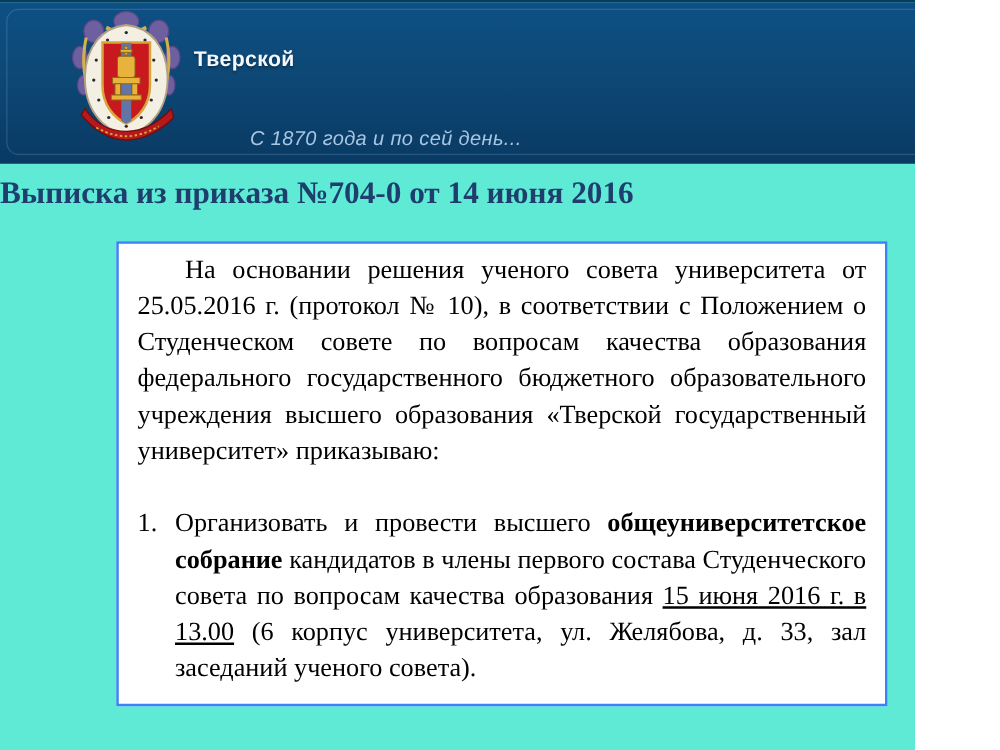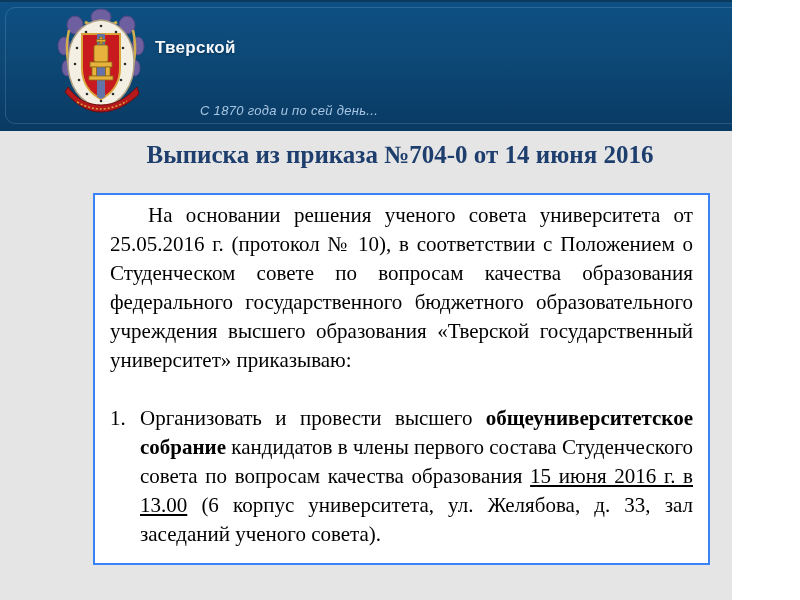--- a/index.html
+++ b/index.html
@@ -1,18 +1,18 @@
 <!DOCTYPE html>
 <html><head>
 <meta charset="utf-8">
 <style>
   html,body { margin:0; padding:0; background:#ffffff; }
   .slide {
     position:relative; width:732px; height:600px; overflow:hidden;
-    background:#e5e5e5; font-family:"Liberation Serif", serif;
+    background:#5eead4; font-family:"Liberation Serif", serif;
   }
 
   
   .banner {
     position:absolute; left:0; top:0; width:800px; height:131px;
     background:linear-gradient(180deg,#0e5084 0%, #0d4876 45%, #093a63 100%);
     border-top:2px solid #0a3b5e; box-sizing:border-box;
   }
   .banner-inner {
     position:absolute; left:5px; top:5px; right:5px; bottom:7px;
@@ -21,27 +21,27 @@
   .emblem { position:absolute; left:55px; top:6px; width:92px; height:122px; }
   .logo-text {
     position:absolute; left:155px; top:36px;
     color:#f4f8fc; font-family:"Liberation Sans", sans-serif;
     font-weight:bold; font-size:17px; line-height:20px; letter-spacing:0.3px;
     text-shadow:0 1px 2px rgba(0,0,0,0.35);
   }
   .tagline {
     position:absolute; left:200px; top:101px;
     color:#a8c6e2; font-family:"Liberation Sans", sans-serif;
-    font-style:italic; font-size:13px; letter-spacing:0.3px;
+    font-style:italic; font-size:16px; letter-spacing:0.3px;
   }
 
   
   .title {
     position:absolute; left:0; top:141px; width:800px;
-    text-align:center; color:#1e3e6e; font-weight:bold; font-size:25px;
+    color:#1e3e6e; font-weight:bold; font-size:25px;
   }
 
   
   .order-box {
     position:absolute; left:93px; top:193px; width:617px; height:372px;
     border:2px solid #3b82f6; box-sizing:border-box;
     background:#ffffff; padding:6px 15px 0 15px;
     font-size:21px; line-height:29px; color:#000000;
   }
   .order-paragraph { margin:0; text-align:justify; text-indent:38px; }

